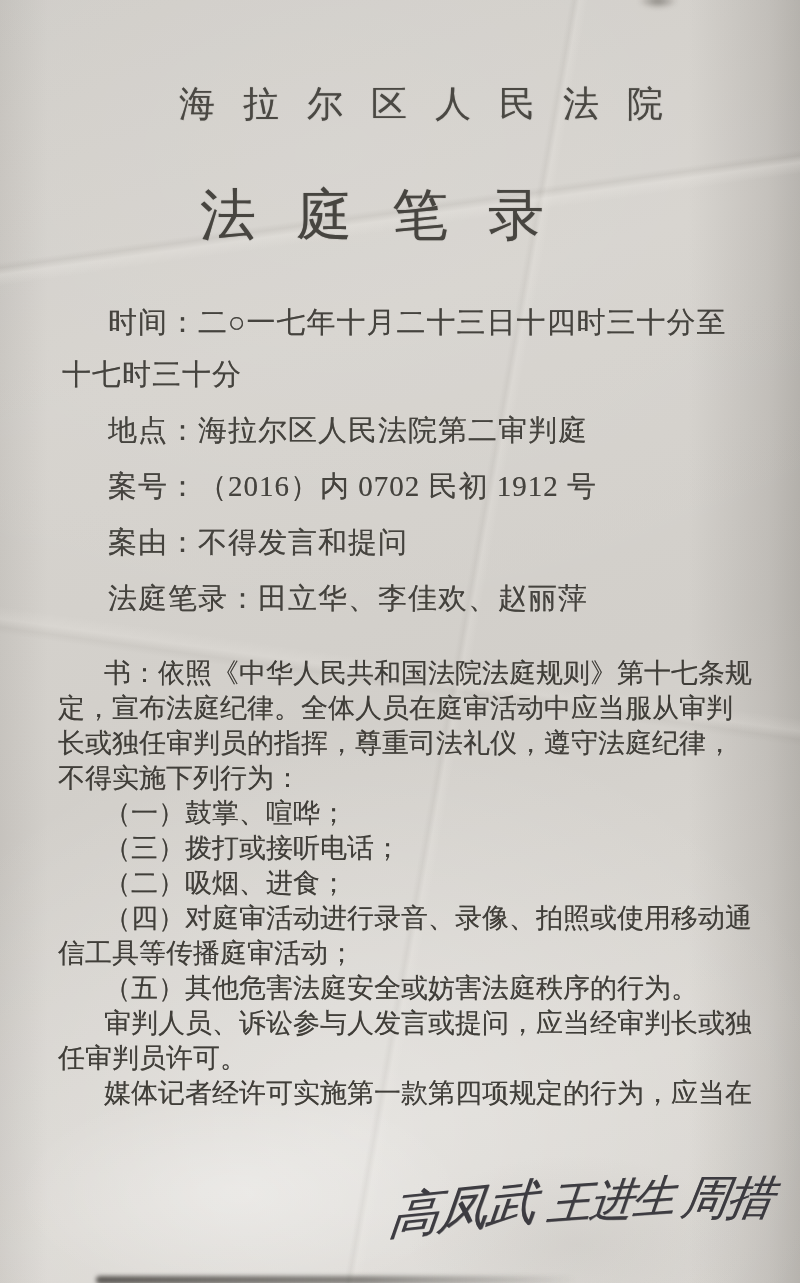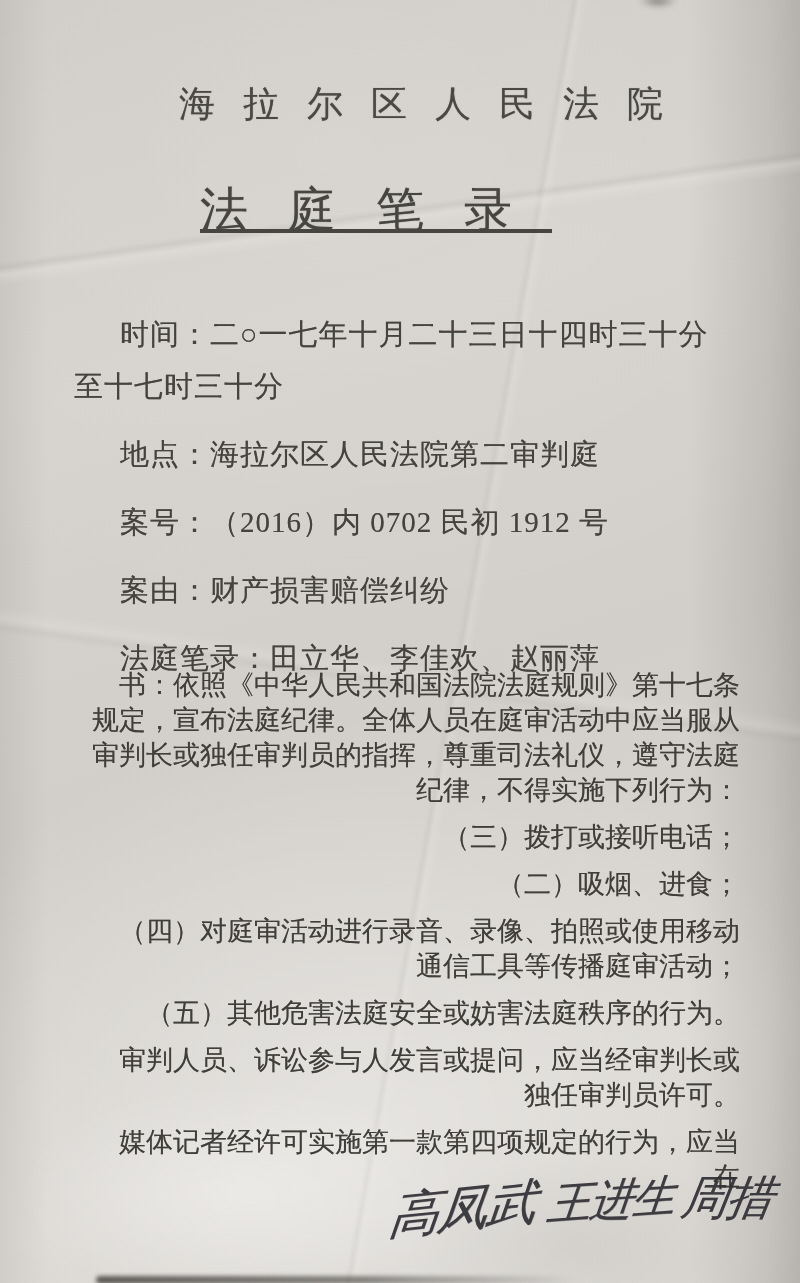--- a/index.html
+++ b/index.html
@@ -43,41 +43,40 @@
   }
 
   .court-name {
     position: absolute; left: 179px; top: 80px;
     font-size: 36px; letter-spacing: 28px; white-space: nowrap;
     color: #4a4843; font-weight: 400;
     text-shadow: 0 0 1px rgba(74,72,67,0.55);
   }
   .doc-title {
     position: absolute; left: 200px; top: 178px;
-    font-size: 48px; letter-spacing: 40px; white-space: nowrap;
+    font-size: 56px; letter-spacing: 40px; white-space: nowrap;
     color: #474540; font-weight: 400;
     text-shadow: 0 0 1px rgba(71,69,64,0.55);
-    text-decoration: underline;
   }
 
   .meta {
     position: absolute; left: 58px; top: 292px; width: 694px;
     font-size: 29px; line-height: 52px; letter-spacing: 1px;
     color: #45433e;
     text-shadow: 0 0 0.6px rgba(69,67,62,0.6);
   }
-  .meta p { margin: 16px; text-indent: 46px; }
+  .meta p { margin: 4px; text-indent: 46px; }
 
   .body-text {
     position: absolute; left: 58px; top: 656px; width: 694px;
     font-size: 27px; line-height: 35px; letter-spacing: 0;
     color: #403e39;
     text-shadow: 0 0 0.6px rgba(64,62,57,0.55);
   }
-  .body-text p { margin: 12px; text-indent: 46px; text-align: right; }
+  .body-text p { margin: 0; text-indent: 46px; }
 
   .signatures {
     position: absolute; left: 390px; top: 1172px;
     display: flex; align-items: flex-start; gap: 14px;
     transform: rotate(-2deg);
     color: #302f35;
     font-style: italic;
     white-space: nowrap;
   }
   .signature {
@@ -97,26 +96,27 @@
   <div class="creases"></div>
   <div class="top-notch"></div>
 
   <div class="court-name">海拉尔区人民法院</div>
   <div class="doc-title">法庭笔录</div>
 
   <div class="meta">
     <p>时间：二○一七年十月二十三日十四时三十分至十七时三十分</p>
     <p>地点：海拉尔区人民法院第二审判庭</p>
     <p>案号：（2016）内 0702 民初 1912 号</p>
-    <p>案由：财产损害赔偿纠纷</p>
+    <p>案由：不得发言和提问</p>
     <p>法庭笔录：田立华、李佳欢、赵丽萍</p>
   </div>
 
   <div class="body-text">
     <p>书：依照《中华人民共和国法院法庭规则》第十七条规定，宣布法庭纪律。全体人员在庭审活动中应当服从审判长或独任审判员的指挥，尊重司法礼仪，遵守法庭纪律，不得实施下列行为：</p>
+    <p>（一）鼓掌、喧哗；</p>
     <p>（三）拨打或接听电话；</p>
     <p>（二）吸烟、进食；</p>
     <p>（四）对庭审活动进行录音、录像、拍照或使用移动通信工具等传播庭审活动；</p>
     <p>（五）其他危害法庭安全或妨害法庭秩序的行为。</p>
     <p>审判人员、诉讼参与人发言或提问，应当经审判长或独任审判员许可。</p>
     <p>媒体记者经许可实施第一款第四项规定的行为，应当在</p>
   </div>
 
   <div class="signatures">
     <span class="signature sig-0">高凤武</span>

